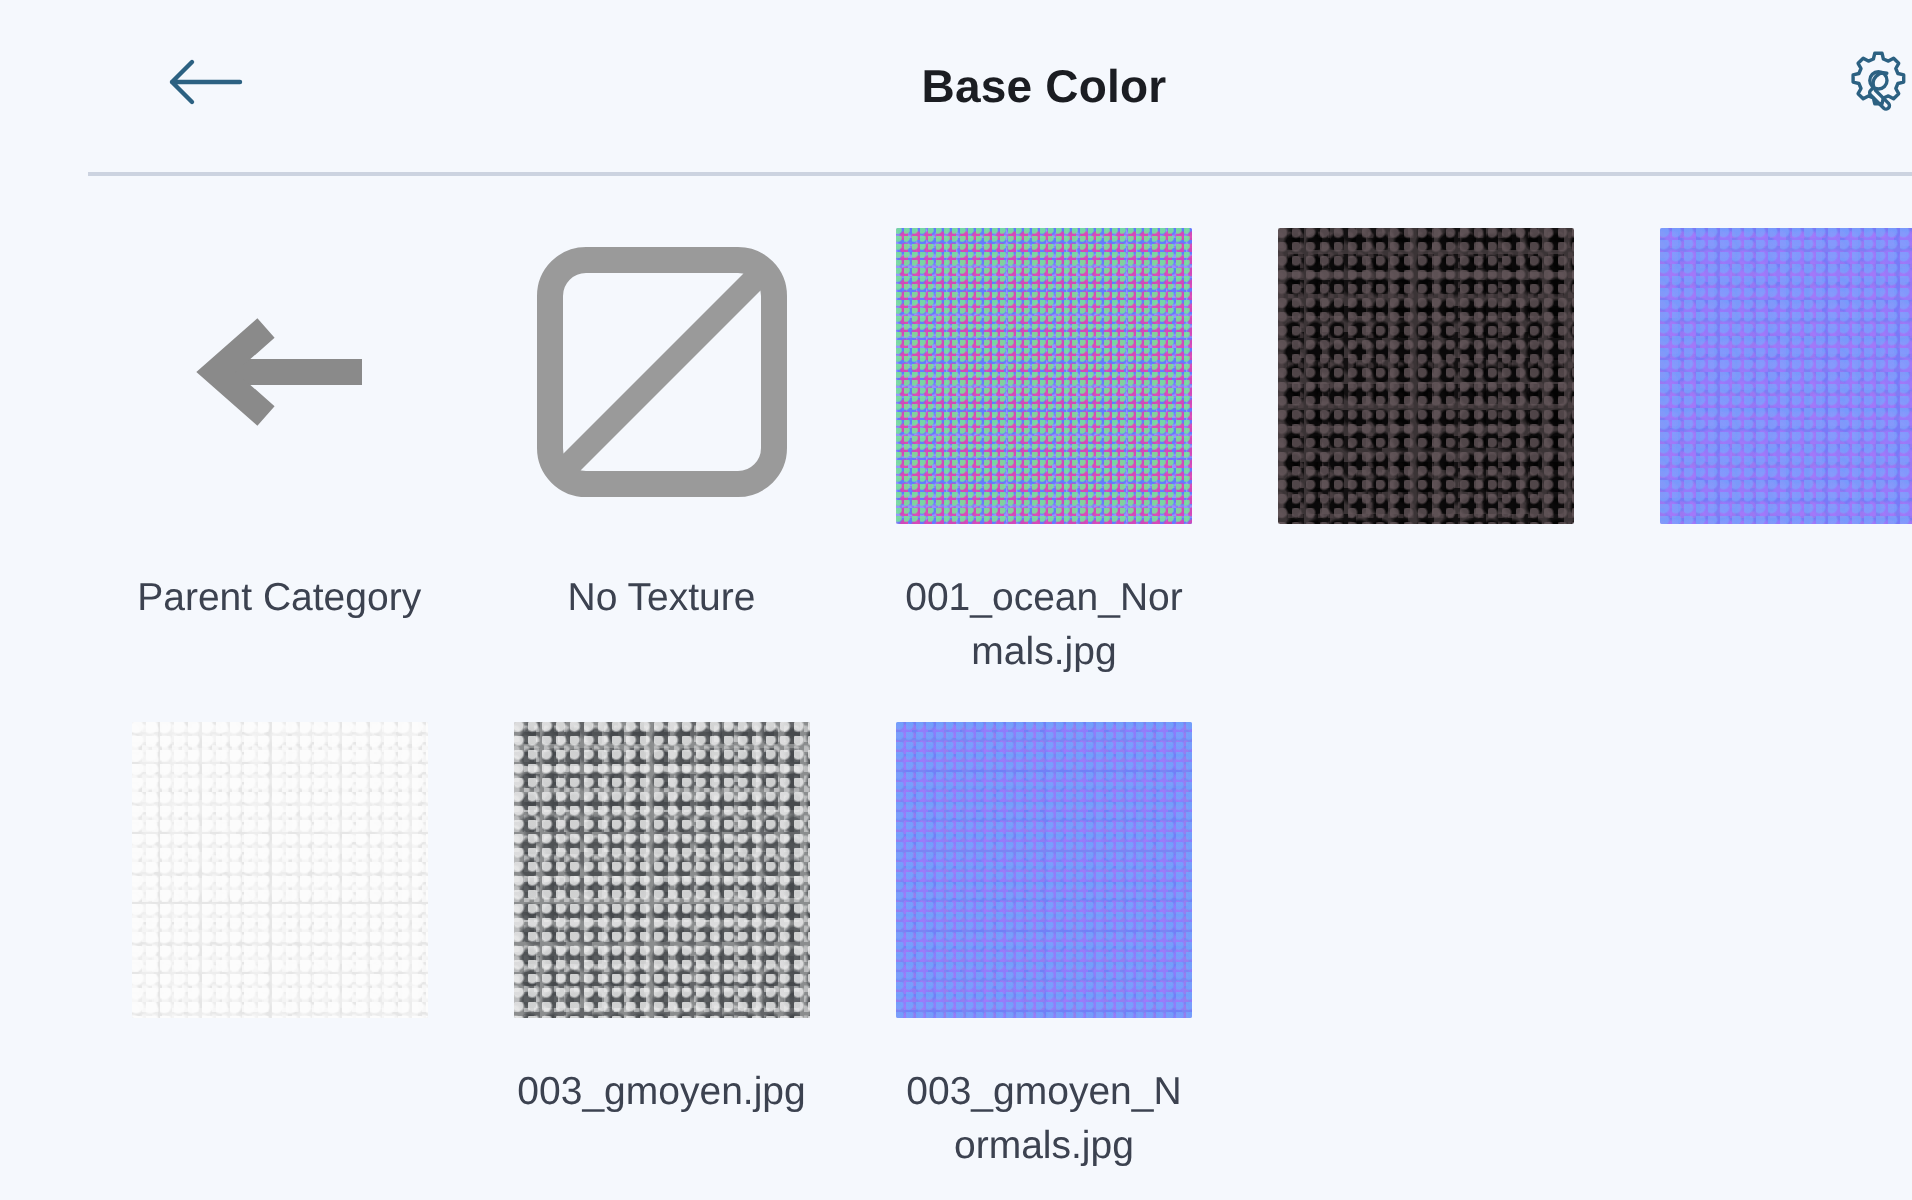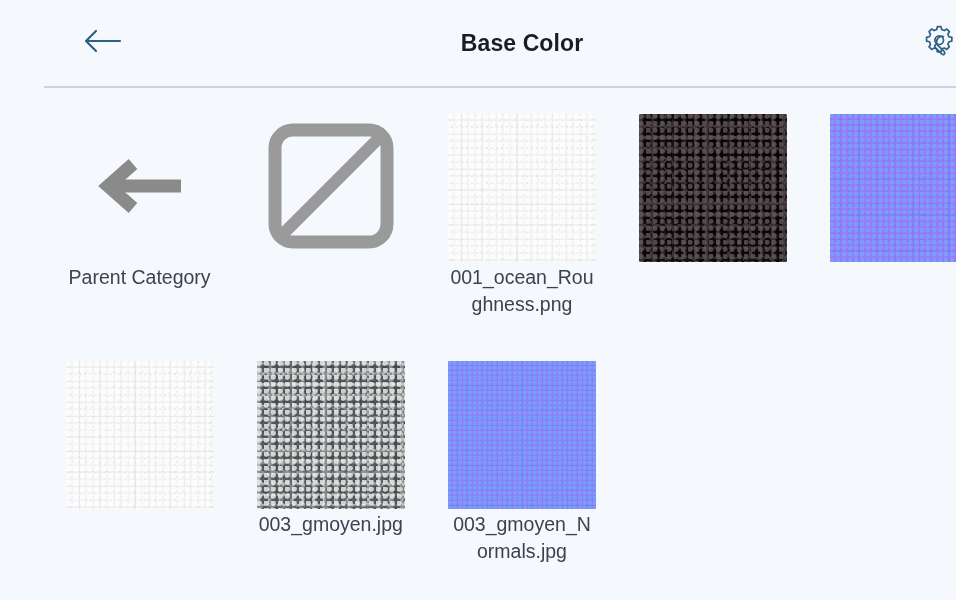--- a/index.html
+++ b/index.html
@@ -45,21 +45,21 @@
   .cell{
     display:flex;flex-direction:column;align-items:center;
     cursor:pointer;user-select:none;
   }
   .thumb{
     width:148px;height:148px;flex:0 0 148px;
     border-radius:1px;overflow:hidden;position:relative;
   }
   .thumb.blank{background:transparent;}
   .label{
-    margin-top:2px;width:148px;
+    margin-top:24px;width:148px;
     text-align:center;font-size:19.5px;line-height:27px;
     color:#3c4250;word-break:break-all;
   }
   .label.wrapword{word-break:normal;}
 
   
   .parent-arrow{width:148px;height:148px;display:flex;align-items:center;justify-content:center;}
 
   
   .notex{width:148px;height:148px;display:flex;align-items:center;justify-content:center;}
@@ -200,26 +200,27 @@
         </div>
         <div class="label wrapword">Parent Category</div>
       </div>
       <div class="cell">
         <div class="thumb blank notex">
           <span><svg width="126" height="126" viewBox="0 0 126 126" fill="none">
               <rect x="7" y="7" width="112" height="112" rx="18" ry="18" stroke="#9a9a9a" stroke-width="13"></rect>
               <path d="M16 110 L110 16" stroke="#9a9a9a" stroke-width="12" stroke-linecap="butt"></path>
             </svg></span>
         </div>
-      </div>
-      <div class="cell">
-        <div class="thumb">
-          <div class="tex tex-ocean-r"></div>
-        </div>
-        <div class="label">001_ocean_Roughness.png</div>
+        <div class="label wrapword">No Texture</div>
+      </div>
+      <div class="cell">
+        <div class="thumb">
+          <div class="tex tex-ocean-n"></div>
+        </div>
+        <div class="label">001_ocean_Normals.jpg</div>
       </div>
       <div class="cell">
         <div class="thumb">
           <div class="tex tex-charbon"></div>
         </div>
       </div>
       <div class="cell">
         <div class="thumb">
           <div class="tex tex-charbon-n"></div>
         </div>

